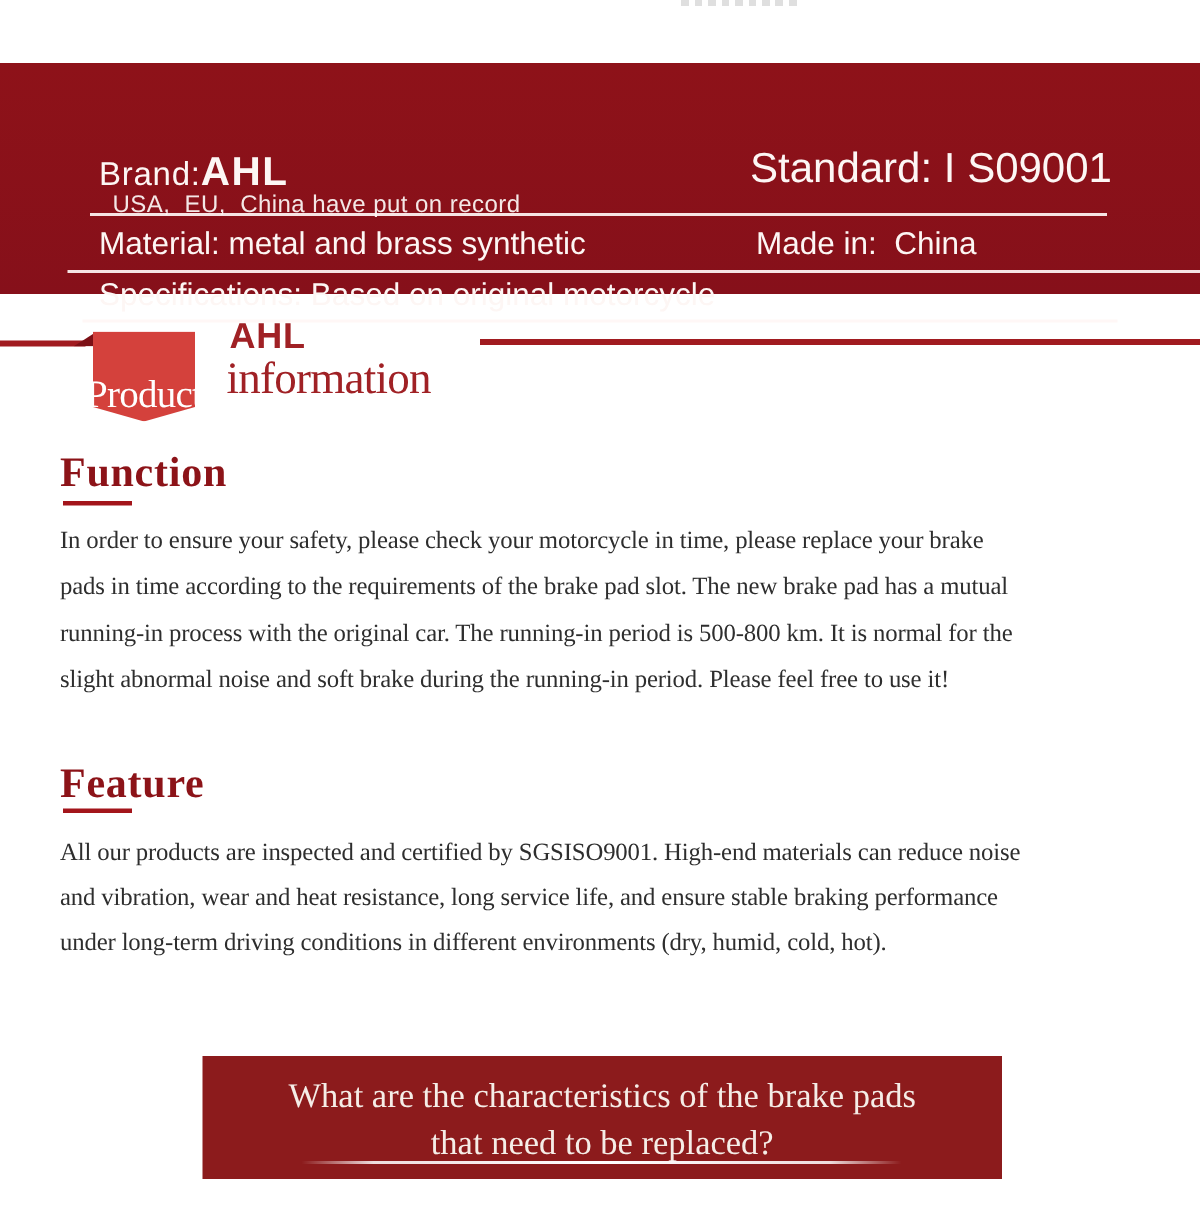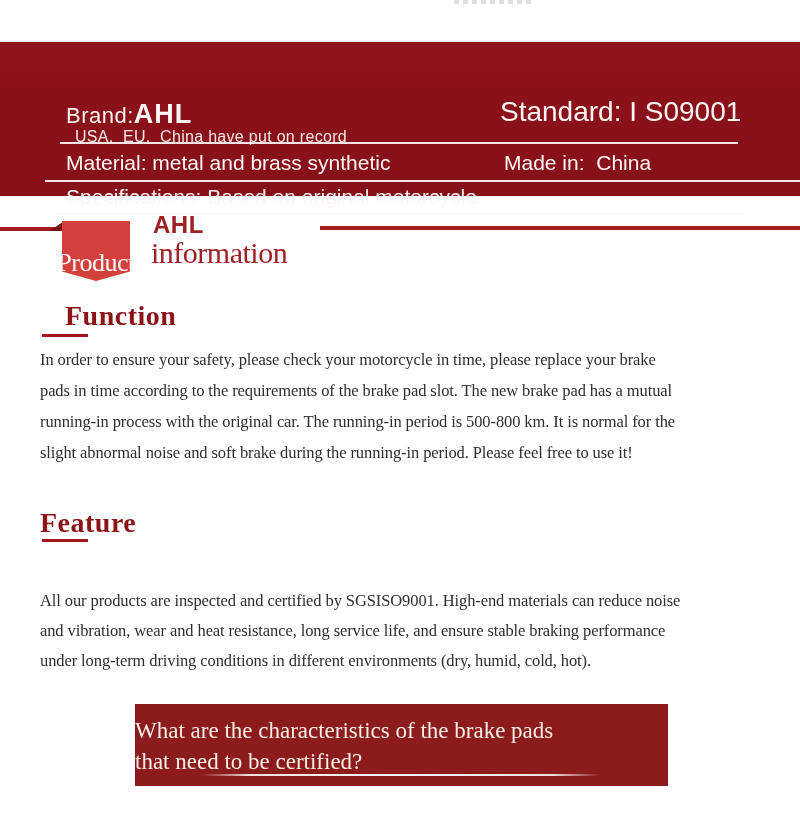--- a/index.html
+++ b/index.html
@@ -45,33 +45,33 @@
                 color:var(--banner-text);letter-spacing:.5px;}
   .banner-title{position:absolute;left:151px;top:236px;font-family:"Liberation Serif",serif;
                 font-size:30px;color:var(--banner-text);letter-spacing:-.5px;}
   .line-right{position:absolute;left:320px;top:226px;width:480px;height:4px;background:var(--accent-line);}
   
   .sec-heading{
     position:absolute;left:40px;margin:0;font-family:"Liberation Serif",serif;
     font-weight:bold;font-size:28px;color:var(--heading);letter-spacing:.5px;
   }
   .h-underline{position:absolute;left:42px;width:46px;height:3px;background:var(--heading-underline);}
-  .func-heading{top:300px;margin-left:25px;}
+  .func-heading{top:300px;}
   .func-underline{top:334px;}
   .feat-heading{top:507px;}
   .feat-underline{top:539px;}
   .para{position:absolute;left:40px;margin:0;font-family:"Liberation Serif",serif;
         font-size:16.5px;color:var(--body-text);letter-spacing:-.1px;}
   .func-para{top:344px;line-height:31px;}
-  .feat-para{top:553px;line-height:30px;margin-top:33px;}
+  .feat-para{top:553px;line-height:30px;}
   .pline{display:block;white-space:nowrap;}
   
   .qbox{
     position:absolute;left:135px;top:704px;width:533px;height:82px;background:var(--box);
-    text-align:left;box-sizing:border-box;padding-top:11px;
+    text-align:center;box-sizing:border-box;padding-top:11px;
   }
   .qline{font-family:"Liberation Serif",serif;font-size:23px;color:#f5ede7;line-height:31px;white-space:nowrap;}
   .q-underline{
     position:absolute;left:66px;bottom:10px;width:400px;height:2px;
     background:linear-gradient(90deg,rgba(255,255,255,0) 0%,rgba(255,255,255,.85) 12%,#ffffff 50%,rgba(255,255,255,.85) 88%,rgba(255,255,255,0) 100%);
   }
 </style>
 </head>
 <body>
 
@@ -117,17 +117,17 @@
   <h2 class="sec-heading feat-heading">Feature</h2>
   <div class="h-underline feat-underline"></div>
   <p class="para feat-para">
     <span class="pline">All our products are inspected and certified by SGSISO9001. High-end materials can reduce noise</span>
     <span class="pline">and vibration, wear and heat resistance, long service life, and ensure stable braking performance</span>
     <span class="pline">under long-term driving conditions in different environments (dry, humid, cold, hot).</span>
   </p>
 
   <div class="qbox">
     <div class="qline">What are the characteristics of the brake pads</div>
-    <div class="qline">that need to be certified?</div>
+    <div class="qline">that need to be replaced?</div>
     <div class="q-underline"></div>
   </div>
 
 </div>
 
 </body></html>

